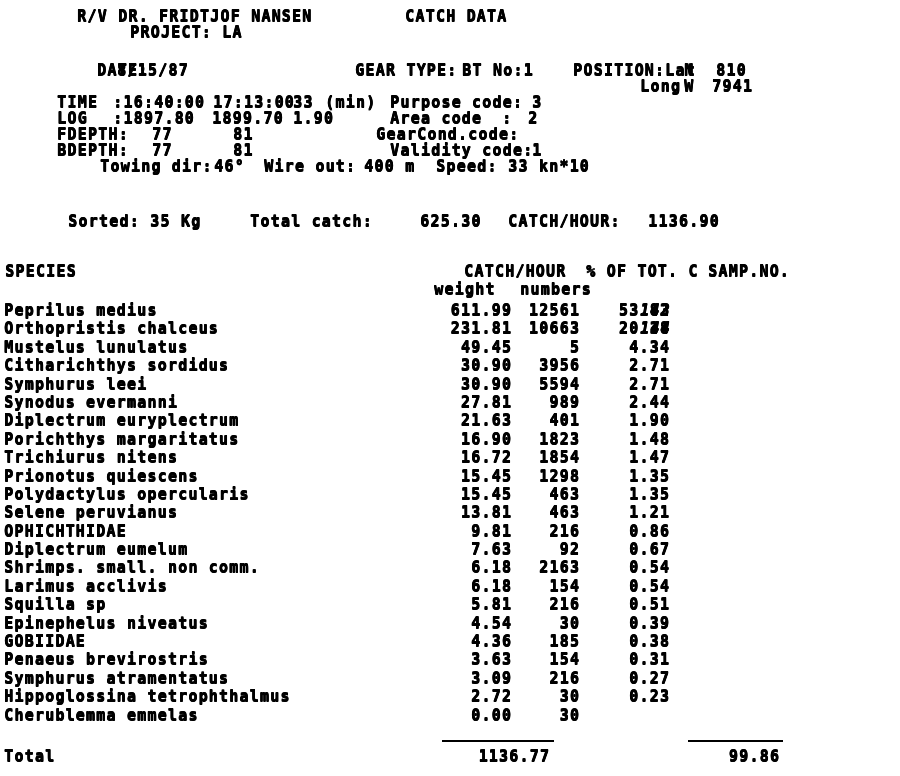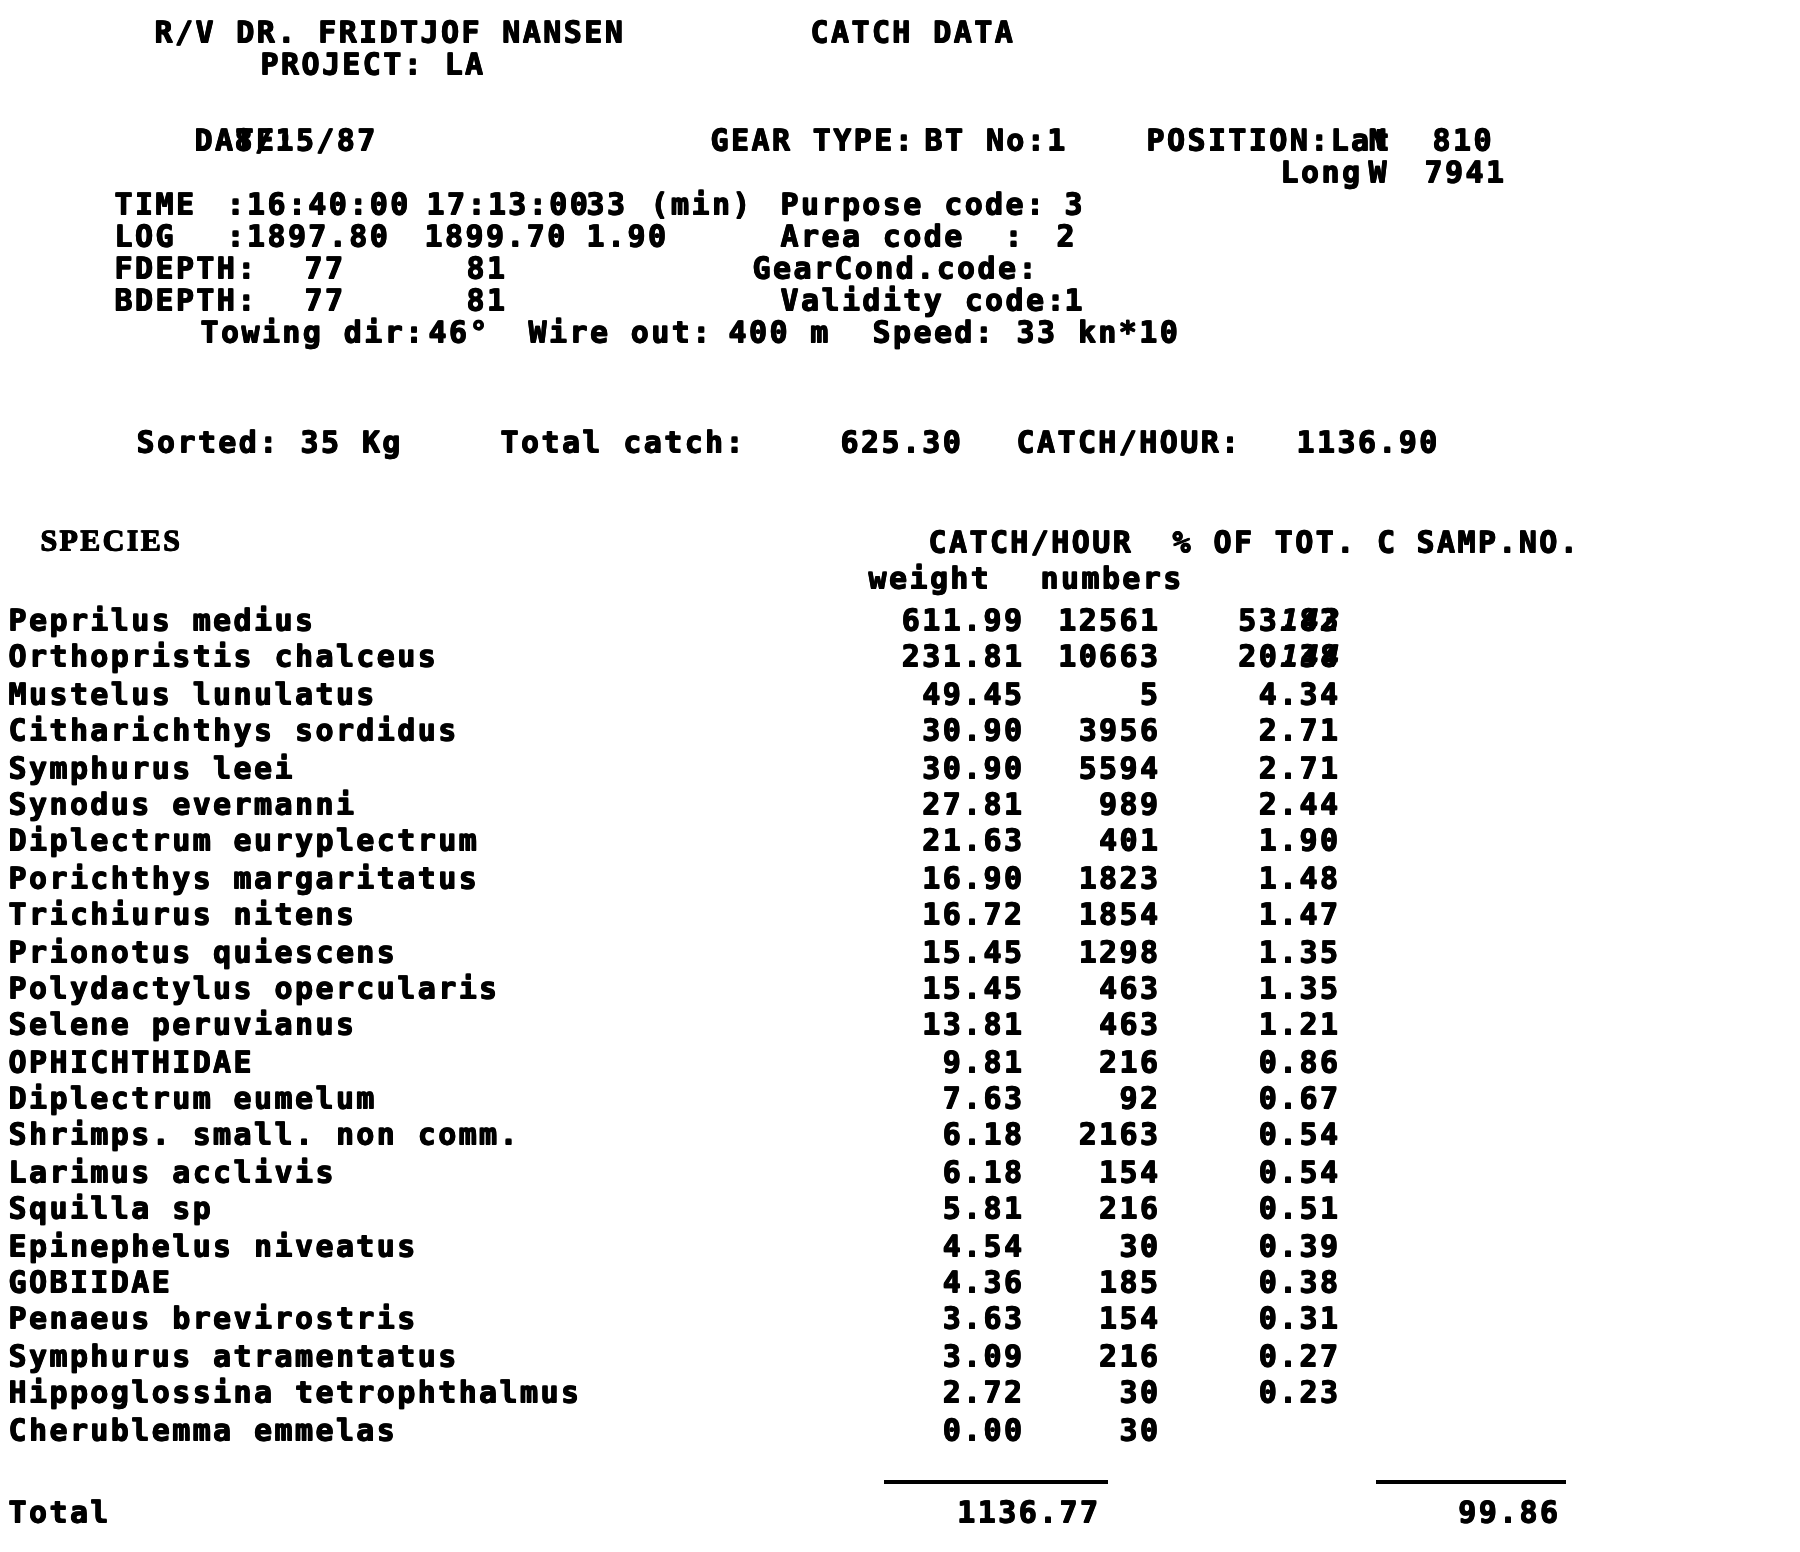--- a/index.html
+++ b/index.html
@@ -78,21 +78,21 @@
   <span class="t" style="left:436px; top:158px;">Speed:</span>
   <span class="t" style="left:508px; top:158px;">33 kn*10</span>
 
   <span class="t" style="left:68px;  top:213px;">Sorted:</span>
   <span class="t" style="left:150px; top:213px;">35 Kg</span>
   <span class="t" style="left:250px; top:213px;">Total catch:</span>
   <span class="t" style="left:420px; top:213px;">625.30</span>
   <span class="t" style="left:508px; top:213px;">CATCH/HOUR:</span>
   <span class="t" style="left:648px; top:213px;">1136.90</span>
 
-  <span class="t" style="left:20px;   top:263px;font-family:Liberation Serif, serif;">SPECIES</span>
+  <span class="t" style="left:5px;   top:263px;">SPECIES</span>
   <span class="t" style="left:464px; top:263px;">CATCH/HOUR</span>
   <span class="t" style="left:586px; top:263px;">% OF TOT. C</span>
   <span class="t" style="left:708px; top:263px;">SAMP.NO.</span>
   <span class="t" style="left:434px; top:281px;">weight</span>
   <span class="t" style="left:520px; top:281px;">numbers</span>
 
   <div id="rows">
     <div class="row">
       <span class="c-name">Peprilus medius</span>
       <span class="c-weight">611.99</span>

